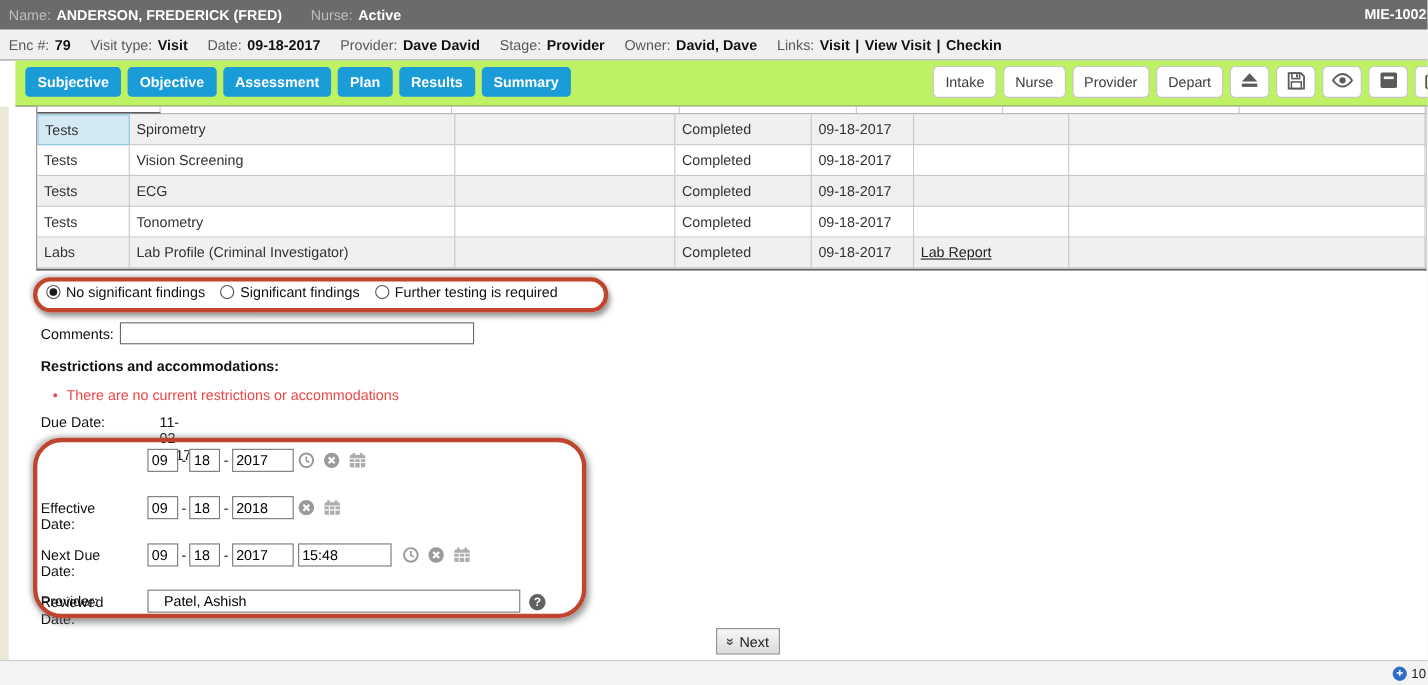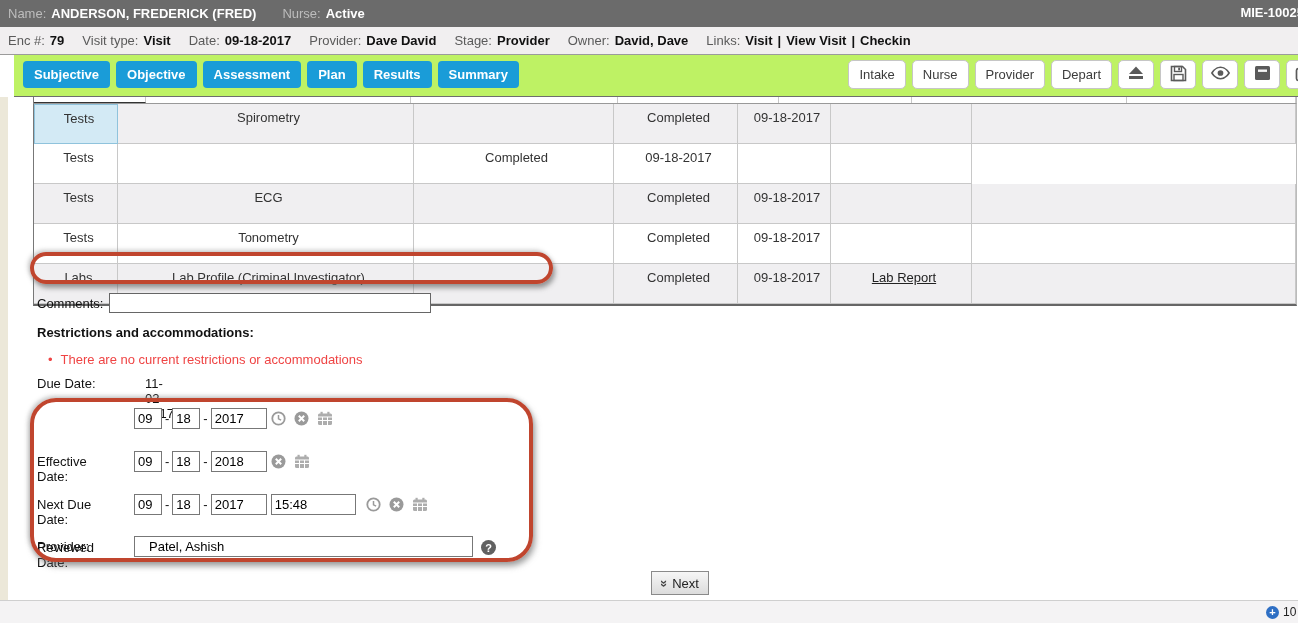--- a/index.html
+++ b/index.html
@@ -42,21 +42,21 @@
   
   .sliver{ position:absolute; left:33px; top:0; width:1264px; height:7px; background:#fff;
            border-left:1px solid #777; border-right:1px solid #bbb; border-bottom:1px solid #999;
            display:grid; grid-template-columns:112px 265px 207px 161px 133px 215px 1fr; }
   .sliver div{ border-right:1px solid #c8c8c8; }
   .sliver div:first-child{ border-bottom:1px solid #333; }
 
   
   .rtable{ position:absolute; left:33px; top:7px; width:1264px; border-left:1px solid #777;
            border-right:1px solid #bbb; border-bottom:2px solid #666; }
-  .trow{ display:grid; grid-template-columns:84px 296px 200px 124px 93px 141px 1fr; height:40px;text-align:center; }
+  .trow{ display:grid; grid-template-columns:84px 296px 200px 124px 93px 141px 1fr; height:28px; }
   .trow:nth-child(odd){ background:#f0eff1; }
   .trow:nth-child(even){ background:#ffffff; }
   .trow .c{ border-right:1px solid #c8c8c8; border-bottom:1px solid #c8c8c8; line-height:27px;
             padding-left:6px; color:#333; overflow:hidden; white-space:nowrap; }
   .trow .c.hl{ background:#d3eaf5; border:1px solid #8fc3dc; }
   .trow .c a{ color:#222; text-decoration:underline; cursor:pointer; }
 
   
   .radiorow{ position:absolute; left:42px; top:161px; display:flex; align-items:center; }
   .radio{ width:13px; height:13px; border:1px solid #555; border-radius:50%; background:#fff;
@@ -229,20 +229,21 @@
         <div class="c hl">Tests</div>
         <div class="c">Spirometry</div>
         <div class="c"></div>
         <div class="c">Completed</div>
         <div class="c">09-18-2017</div>
         <div class="c"><a></a></div>
         <div class="c"></div>
       </div>
       <div class="trow">
         <div class="c">Tests</div>
+        <div class="c">Vision Screening</div>
         <div class="c"></div>
         <div class="c">Completed</div>
         <div class="c">09-18-2017</div>
         <div class="c"><a></a></div>
         <div class="c"></div>
       </div>
       <div class="trow">
         <div class="c">Tests</div>
         <div class="c">ECG</div>
         <div class="c"></div>
@@ -264,20 +265,28 @@
         <div class="c">Labs</div>
         <div class="c">Lab Profile (Criminal Investigator)</div>
         <div class="c"></div>
         <div class="c">Completed</div>
         <div class="c">09-18-2017</div>
         <div class="c"><a>Lab Report</a></div>
         <div class="c"></div>
       </div>
     </div>
 
+    <div class="radiorow">
+      <span class="radio checked"></span>
+      <span class="radiolabel">No significant findings</span>
+      <span class="radio"></span>
+      <span class="radiolabel">Significant findings</span>
+      <span class="radio"></span>
+      <span class="radiolabel">Further testing is required</span>
+    </div>
     <div class="oval1"></div>
 
     <div class="commentsrow">
       <label>Comments:</label>
       <input type="text" value="" style="">
     </div>
 
     <div class="heading">Restrictions and accommodations:</div>
     <div class="bullet">There are no current restrictions or accommodations</div>
     <div class="duedate">

